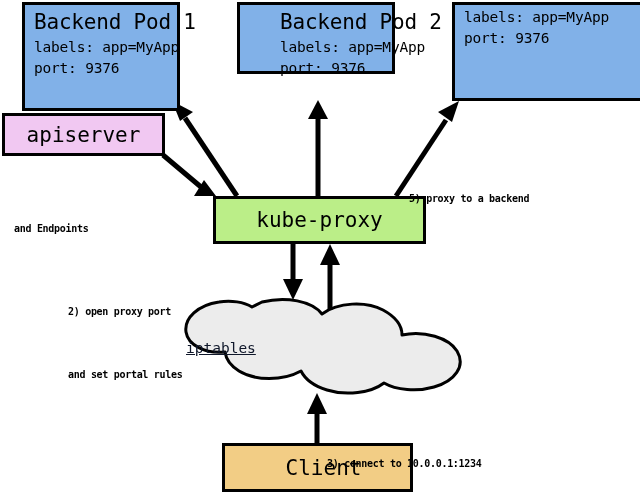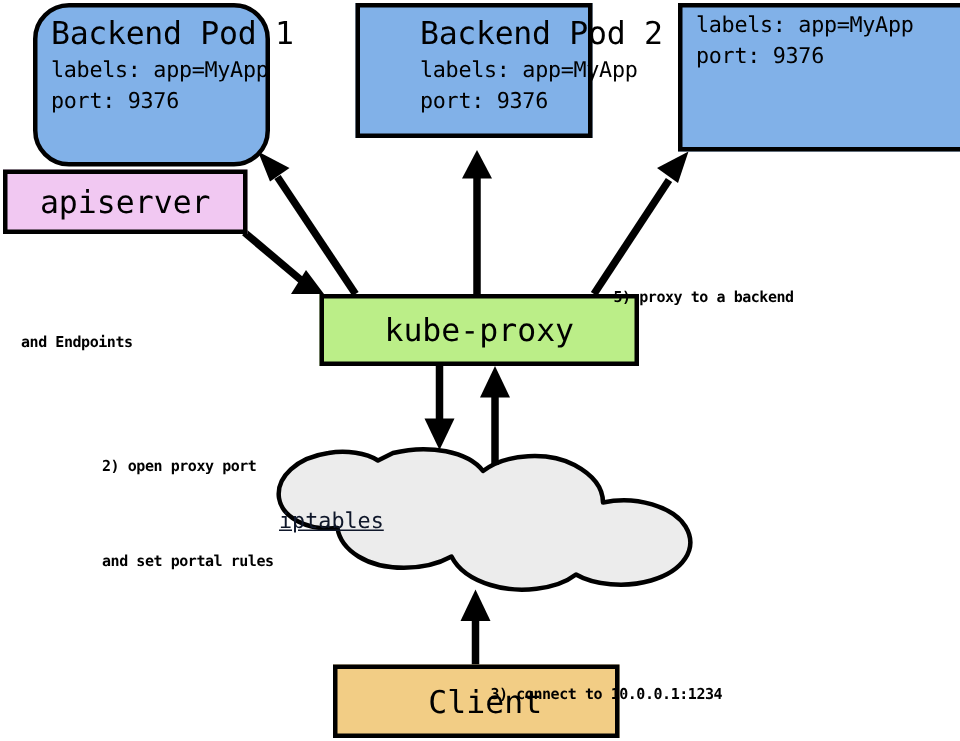--- a/index.html
+++ b/index.html
@@ -149,27 +149,27 @@
       <line x1="330" y1="310" x2="330" y2="263" stroke="#000000" stroke-width="5"></line>
       <polygon points="330,244 340,265, 320,265" fill="#000000"></polygon>
     </g>
 
     <g>
       <line x1="317" y1="443" x2="317" y2="412" stroke="#000000" stroke-width="5"></line>
       <polygon points="317,393 327,414, 307,414" fill="#000000"></polygon>
     </g>
   </svg>
 
-  <div class="node-box pod-box" style="left:22px; top:2px; width:158px; height:109px;border-radius:24px;">
+  <div class="node-box pod-box" style="left:22px; top:2px; width:158px; height:109px;">
     <div class="pod-title">Backend Pod 1</div>
     <div class="pod-detail">labels: app=MyApp</div>
     <div class="pod-detail">port: 9376</div>
   </div>
 
-  <div class="node-box pod-box" style="left:237px; top:2px; width:158px; height:90px;padding-left:40px;">
+  <div class="node-box pod-box" style="left:237px; top:2px; width:158px; height:72px;padding-left:40px;">
     <div class="pod-title">Backend Pod 2</div>
     <div class="pod-detail">labels: app=MyApp</div>
     <div class="pod-detail">port: 9376</div>
   </div>
 
   <div class="node-box pod-box" style="left:452px; top:2px; width:192px; height:99px;">
     <div class="pod-detail">labels: app=MyApp</div>
     <div class="pod-detail">port: 9376</div>
   </div>
 

